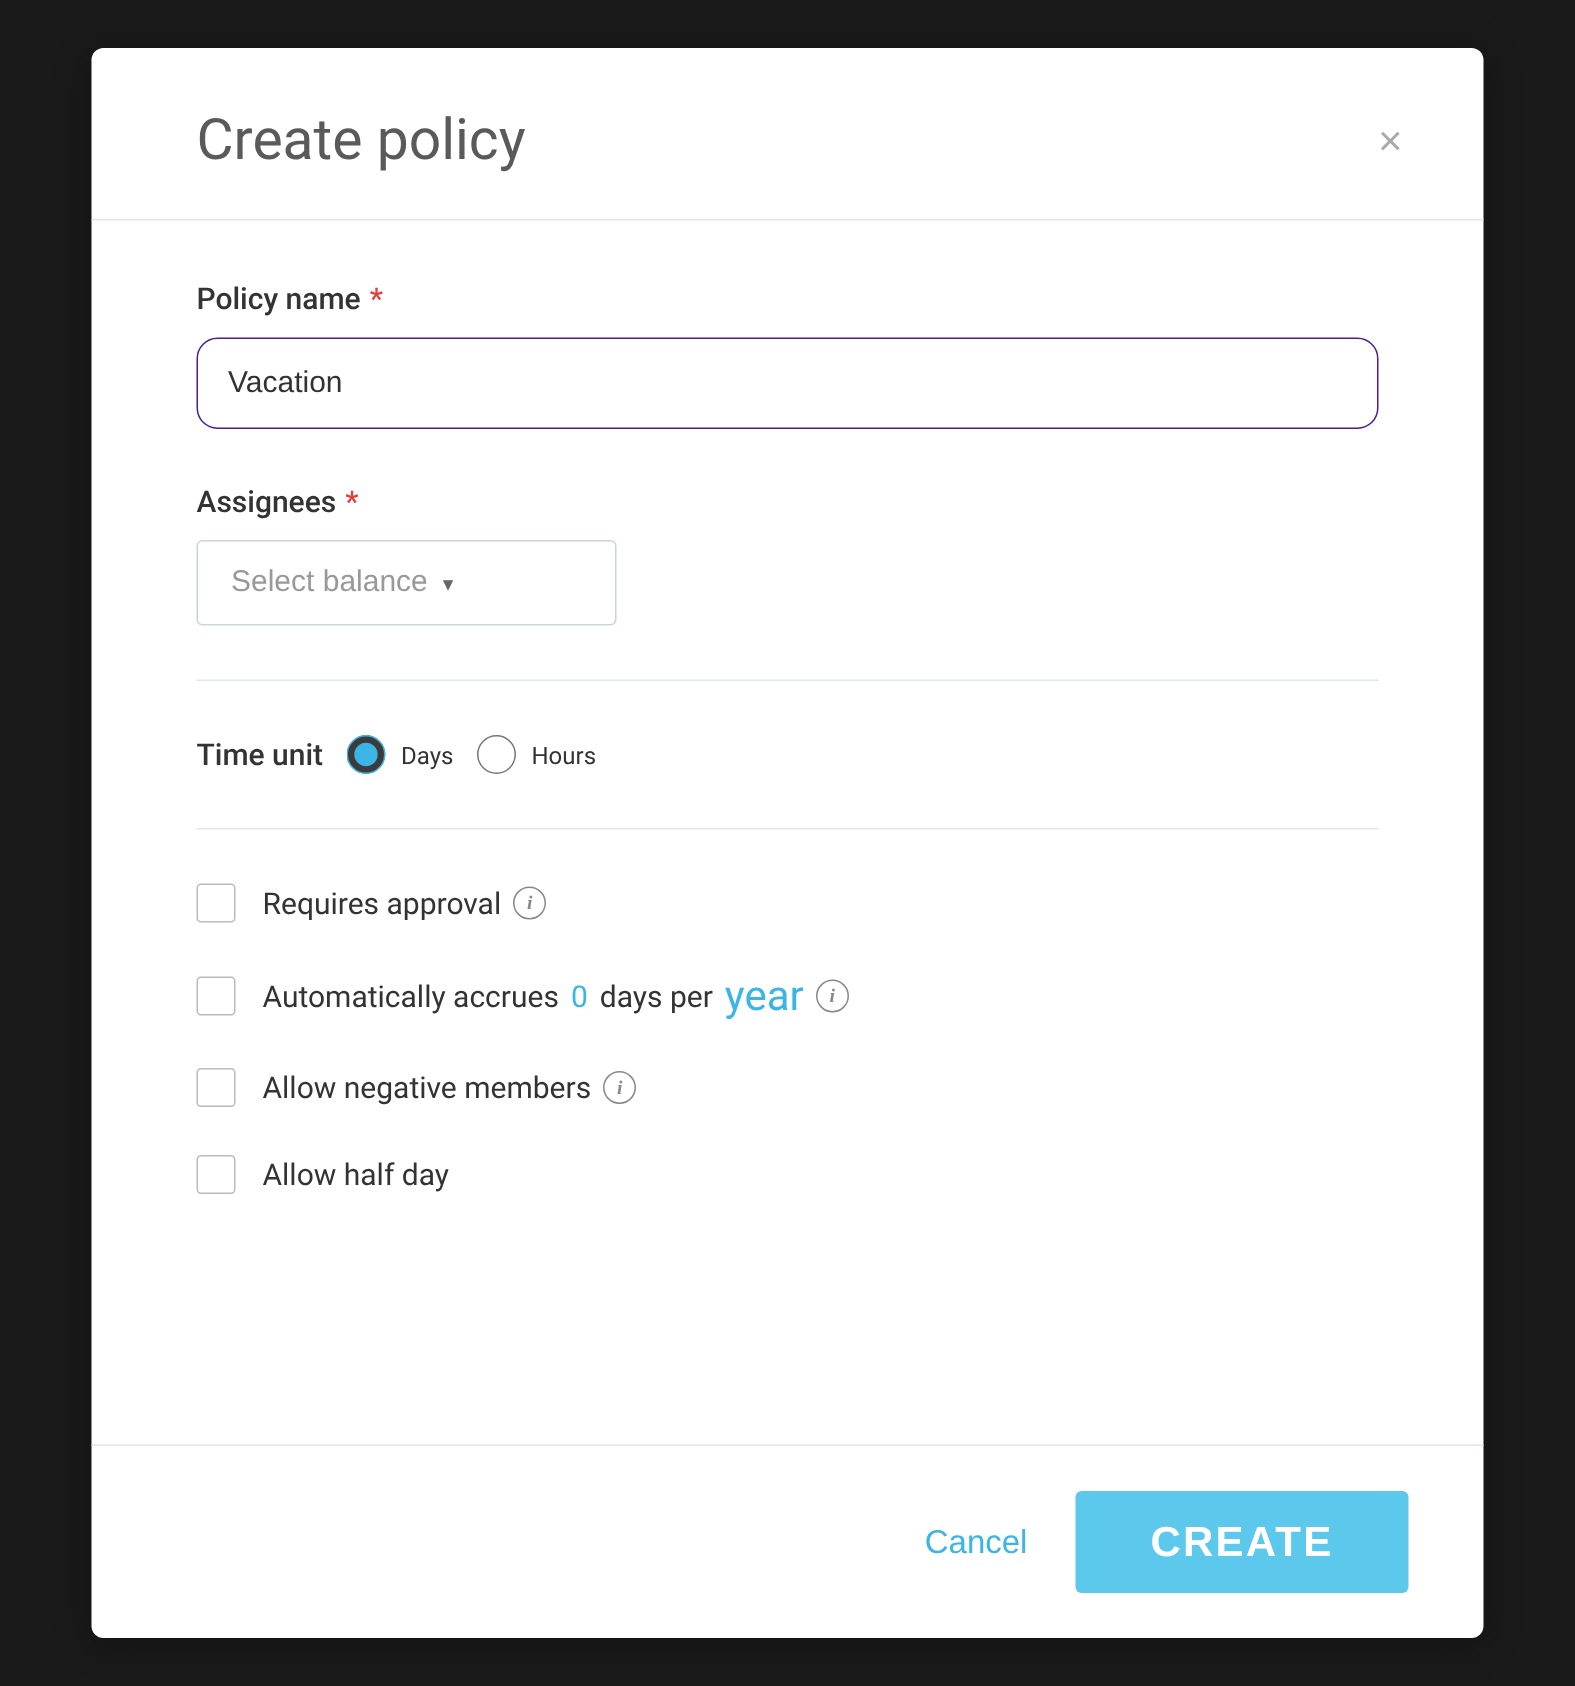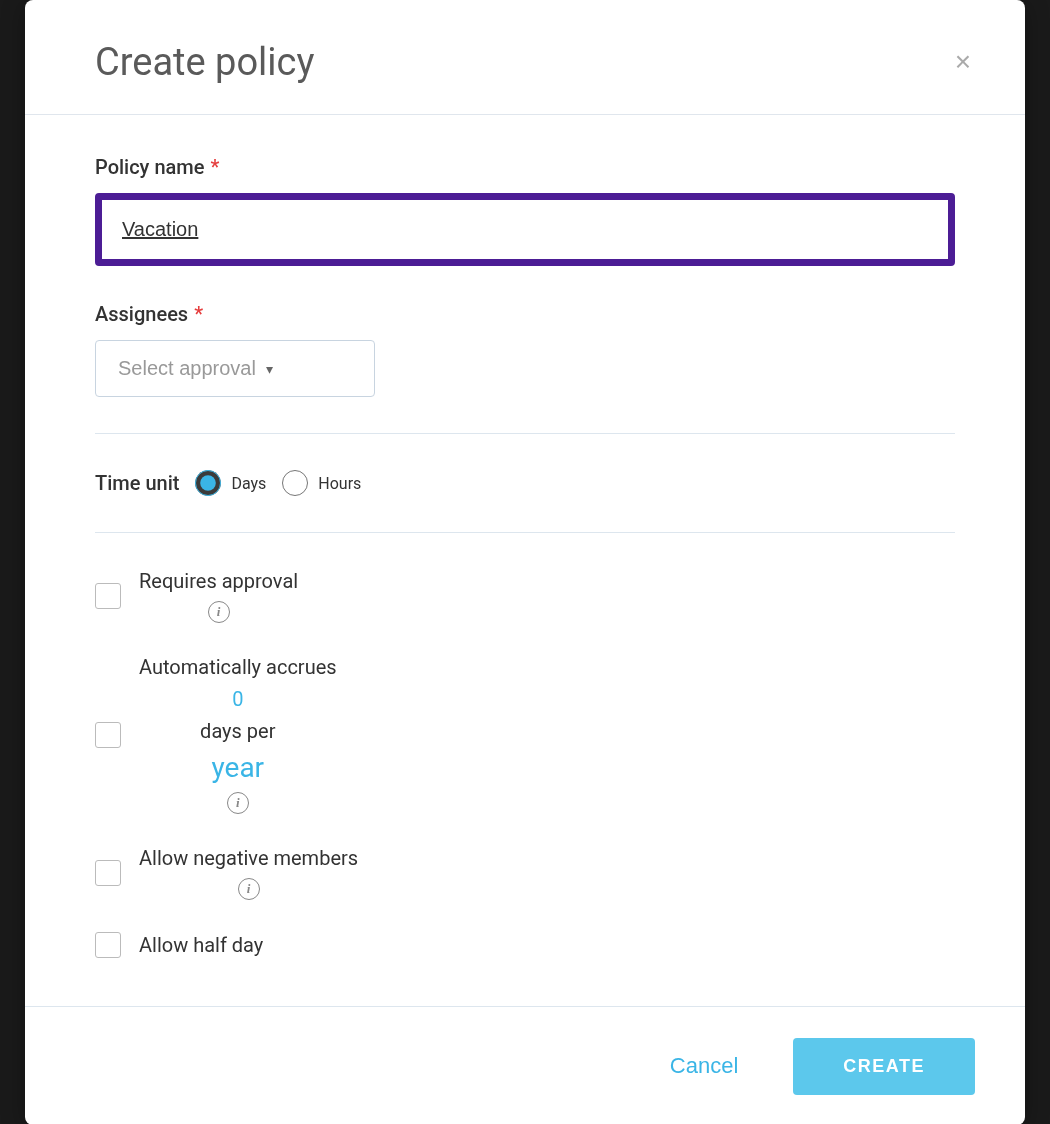--- a/index.html
+++ b/index.html
@@ -12,21 +12,21 @@
       background: #1a1a1a;
       display: flex;
       align-items: center;
       justify-content: center;
       min-height: 1124px;
       width: 1050px;
       font-family: -apple-system, BlinkMacSystemFont, 'Segoe UI', Roboto, sans-serif;
     }
 
     .modal-overlay {
-      width: 1050px;
+      width: 928px;
       min-height: 1124px;
       display: flex;
       align-items: center;
       justify-content: center;
       background: #1a1a1a;
     }
 
     .modal {
       background: #ffffff;
       border-radius: 8px;
@@ -81,28 +81,27 @@
       gap: 6px;
     }
 
     .required-star {
       color: #e53e3e;
       font-size: 20px;
     }
 
     .text-input {
       width: 100%;
-      border: 7px solid #4c1d95;
-      border-radius: 4px;
+      border: 1px solid #4c1d95;
+      border-radius: 14px;
       padding: 18px 20px;
       font-size: 20px;
       color: #333;
       outline: none;
       transition: border-color 0.2s;
-      text-decoration: underline;
     }
 
     .select-dropdown {
       display: inline-flex;
       align-items: center;
       gap: 10px;
       border: 1px solid #c8d4e0;
       border-radius: 4px;
       padding: 16px 22px;
       font-size: 20px;
@@ -184,21 +183,20 @@
       background: #3ab5e6;
       border-color: #3ab5e6;
     }
 
     .checkbox-text {
       font-size: 20px;
       color: #333;
       display: flex;
       align-items: center;
       gap: 8px;
-      flex-direction: column;
     }
 
     .info-icon {
       display: inline-flex;
       align-items: center;
       justify-content: center;
       width: 22px;
       height: 22px;
       border: 1.5px solid #888;
       border-radius: 50%;
@@ -221,38 +219,38 @@
       text-decoration: none;
       cursor: pointer;
     }
 
     .modal-footer {
       border-top: 1px solid #dde6ee;
       padding: 30px 50px;
       display: flex;
       align-items: center;
       justify-content: flex-end;
-      gap: 31px;
+      gap: 8px;
     }
 
     .cancel-btn {
       background: none;
       border: none;
       font-size: 22px;
       color: #3ab5e6;
       cursor: pointer;
       padding: 16px 24px;
       font-weight: 400;
     }
 
     .create-btn {
       background: #5cc8ec;
       border: none;
       color: white;
-      font-size: 18px;
+      font-size: 28px;
       font-weight: 600;
       letter-spacing: 1.5px;
       padding: 18px 50px;
       border-radius: 4px;
       cursor: pointer;
       text-transform: uppercase;
     }
   </style>
 </head>
 <body>
@@ -274,21 +272,21 @@
         </div>
         <input type="text" class="text-input" value="Vacation" style="">
       </div>
 
       <div class="form-group">
         <div class="form-label">
           <span>Assignees</span>
           <span class="required-star">*</span>
         </div>
         <button class="select-dropdown">
-          <span>Select approval</span>
+          <span>Select balance</span>
           <span class="chevron-icon">▾</span>
         </button>
       </div>
 
       <hr class="divider">
 
       <div class="time-unit-row">
         <span class="time-unit-label">Time unit</span>
 
         <label class="radio-option">

